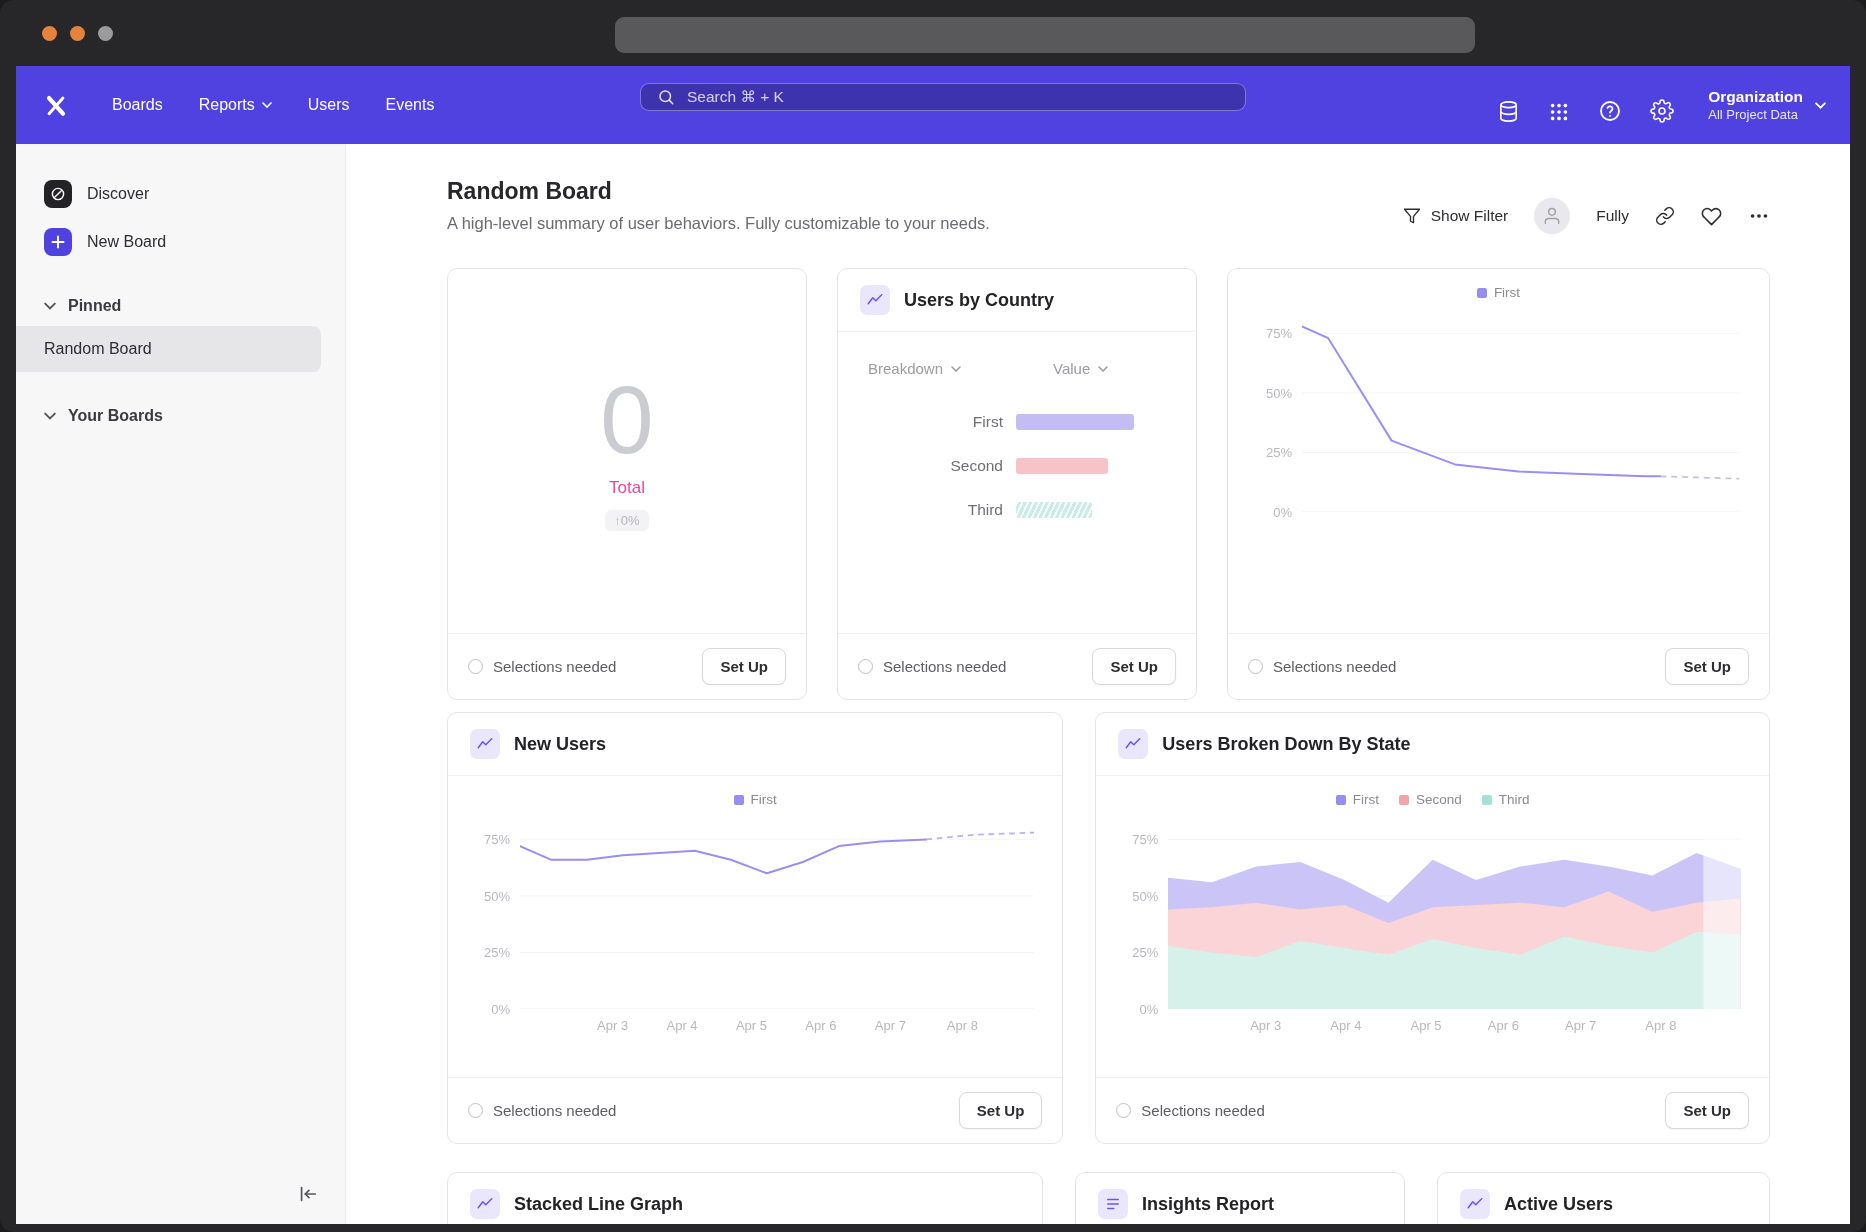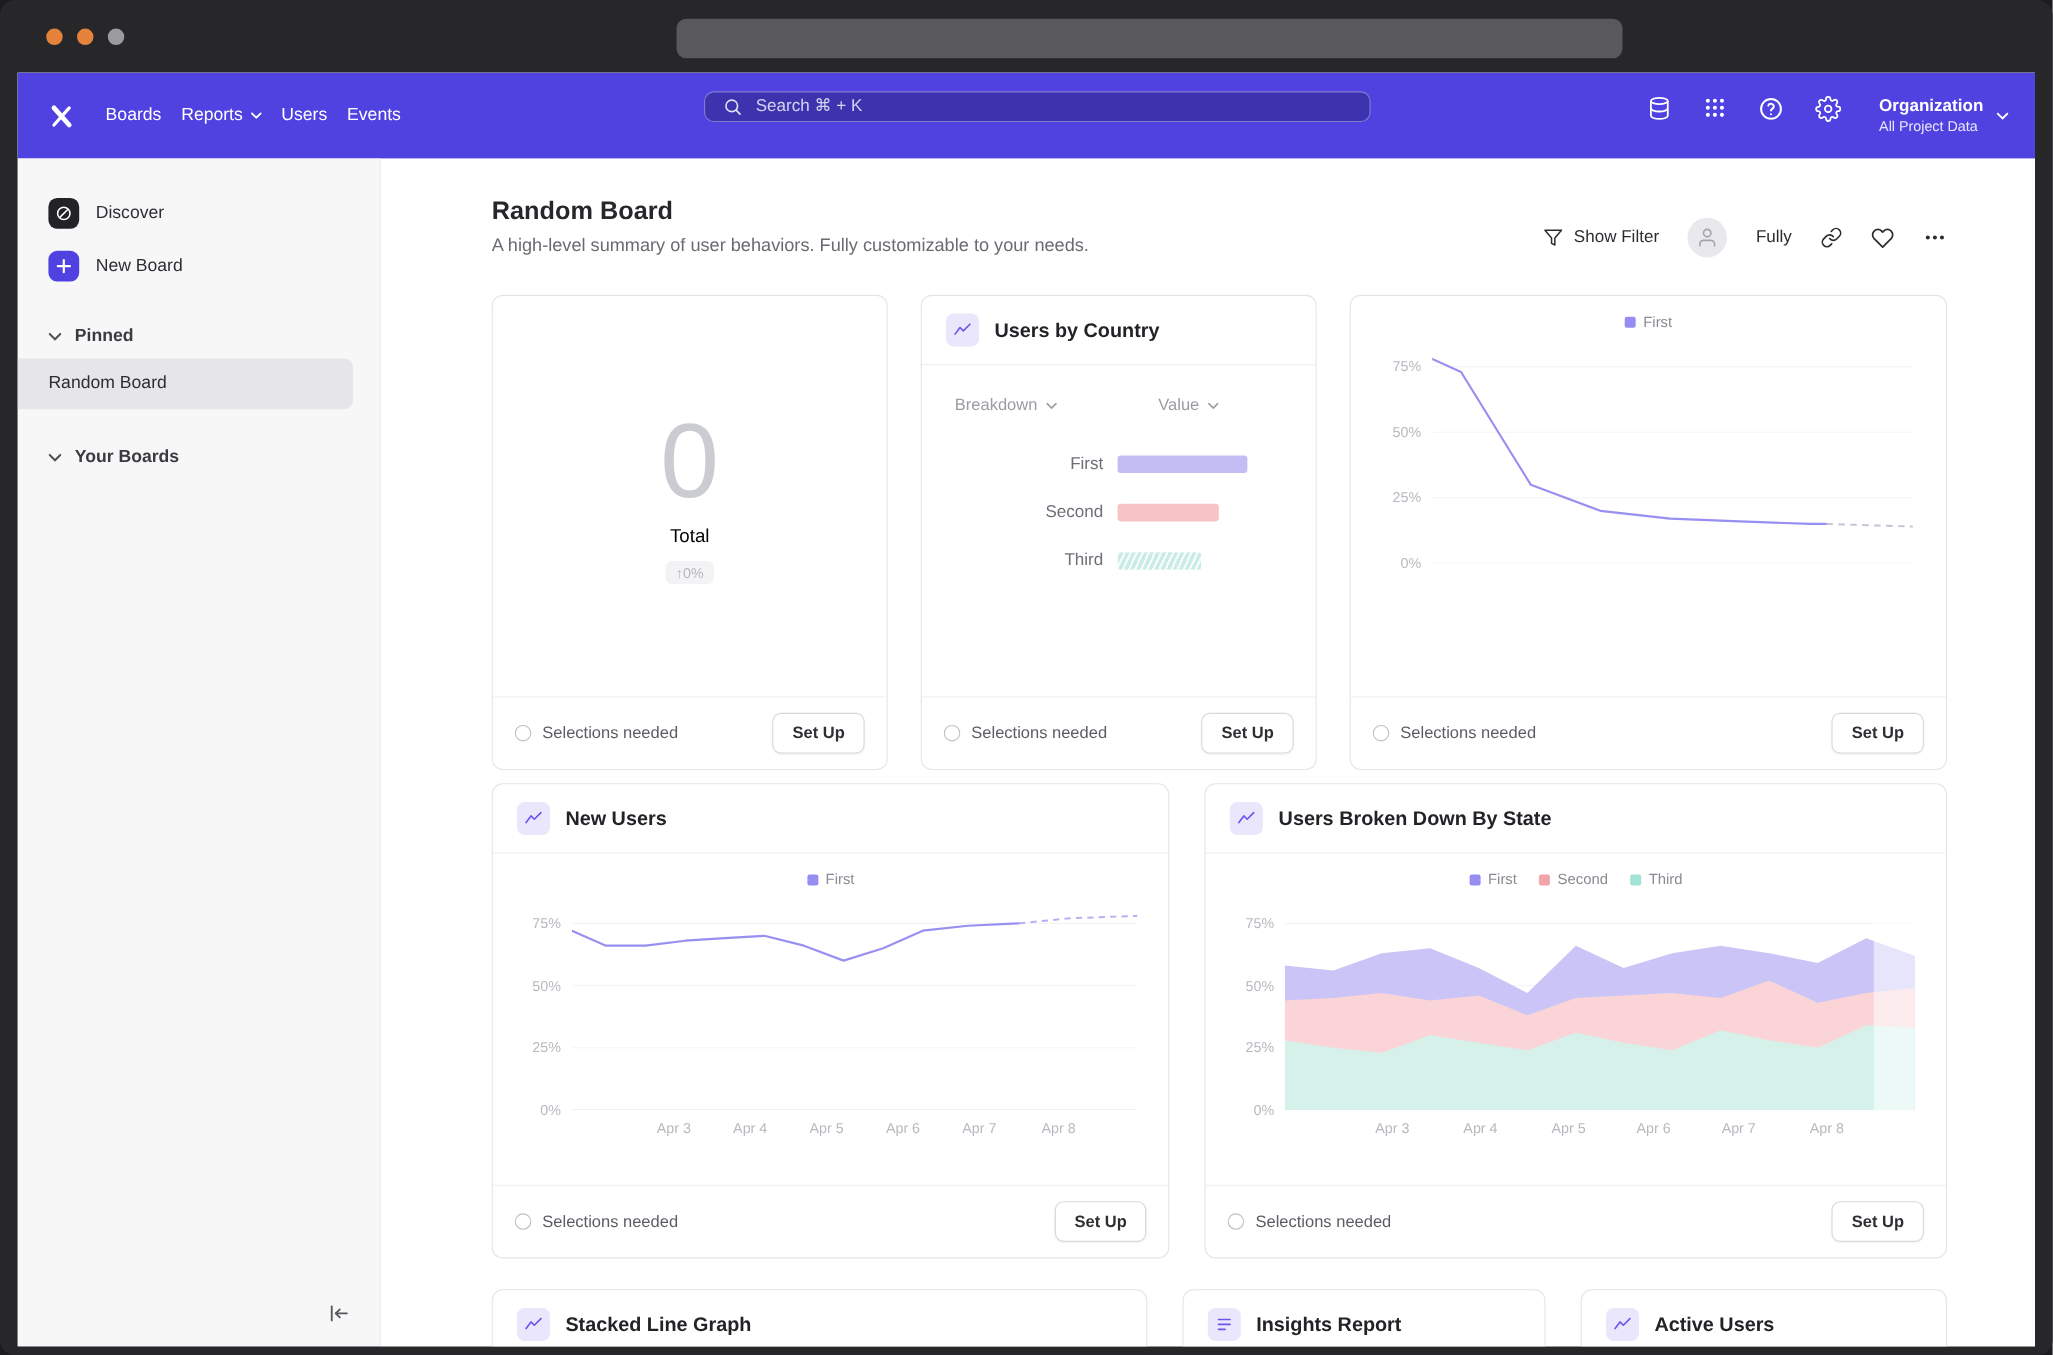--- a/index.html
+++ b/index.html
@@ -14,28 +14,28 @@
   .light.l1 { background:var(--traffic1,#e5823c); }
   .light.l2 { background:var(--traffic2,#e5823c); }
   .light.l3 { background:var(--traffic3,#9b9b9d); }
   .urlbar { position:absolute; left:615px; top:17px; width:860px; height:36px; background:#59595c; border-radius:9px; cursor:text; }
 
   .app { position:absolute; top:66px; left:16px; right:16px; bottom:8px; background:#fff; display:flex; flex-direction:column; overflow:hidden; }
 
   
   .navbar { height:78px; flex:0 0 auto; background:var(--navbar,#4f42e1); display:flex; align-items:center; padding:0 24px; position:relative; color:#fff; }
   .logo { width:32px; height:32px; display:flex; align-items:center; justify-content:center; cursor:pointer; }
-  .nav-items { display:flex; align-items:center; gap:18px; margin-left:24px; list-style:none; }
+  .nav-items { display:flex; align-items:center; gap:36px; margin-left:40px; list-style:none; }
   .nav-item { font-size:16px; font-weight:500; color:#fff; cursor:pointer; display:flex; align-items:center; gap:7px; white-space:nowrap; }
   .searchbar { position:absolute; left:624px; top:17px; width:606px; height:28px; border-radius:9px;
                background:rgba(0,0,0,0.22); border:1px solid rgba(255,255,255,0.35);
                display:flex; align-items:center; gap:12px; padding:0 16px; }
   .searchbar input { flex:1; background:transparent; border:none; outline:none; color:#fff; font-size:15.5px; font-family:"Liberation Sans", sans-serif; }
   .searchbar input::placeholder { color:rgba(255,255,255,0.78); }
-  .nav-right { margin-left:auto; display:flex; align-items:flex-start; gap:28px; }
+  .nav-right { margin-left:auto; display:flex; align-items:flex-end; gap:28px; }
   .icon-btn { background:none; border:none; color:#fff; cursor:pointer; display:flex; align-items:center; justify-content:center; padding:0; }
   .org { display:flex; align-items:center; gap:12px; cursor:pointer; margin-left:6px; }
   .org-text { display:flex; flex-direction:column; line-height:1.25; }
   .org-name { font-size:15.5px; font-weight:700; color:#fff; }
   .org-sub { font-size:13px; color:rgba(255,255,255,0.88); }
 
   
   .appbody { flex:1; display:flex; overflow:hidden; }
 
   
@@ -75,21 +75,21 @@
   .dots-icon { width:30px; height:30px; display:grid; grid-template-columns:repeat(3,7px); grid-template-rows:repeat(3,7px); gap:3px; align-content:center; justify-content:center; flex:0 0 auto; }
   .dots-icon i { width:7px; height:7px; border-radius:2px; display:block; }
   .card-footer { margin-top:auto; border-top:1px solid #efeff2; height:66px; display:flex; align-items:center; justify-content:space-between; padding:0 20px; flex:0 0 auto; }
   .status { display:flex; align-items:center; gap:10px; font-size:15px; color:#5c5c63; }
   .status-circle { width:15px; height:15px; border-radius:50%; border:1.5px solid #bfbfc6; display:inline-block; }
   .setup-btn { background:#fff; border:1px solid #d8d8dd; border-radius:8px; padding:9px 17px; font-size:15px; font-weight:600; color:#2e2e33; cursor:pointer; font-family:"Liberation Sans", sans-serif; box-shadow:0 1px 2px rgba(0,0,0,0.05); }
 
   
   .big-number-body { flex:1; display:flex; flex-direction:column; align-items:center; justify-content:center; }
   .big-number { font-size:96px; font-weight:300; color:#cbcbd2; line-height:1; }
-  .big-number-label { margin-top:10px; font-size:17px; color:#000000; }
+  .big-number-label { margin-top:10px; font-size:17px; color:#ec4899; }
   .delta-pill { margin-top:12px; font-size:13px; color:#b5b5bc; background:#f3f3f5; border-radius:6px; padding:3px 9px; }
 
   
   .bars-body { flex:1; padding:28px 30px 0 30px; }
   .dd-row { display:flex; align-items:center; color:#9b9ba3; font-size:15px; }
   .dd { display:flex; align-items:center; gap:8px; background:none; border:none; color:#9b9ba3; font-size:15px; cursor:pointer; font-family:"Liberation Sans", sans-serif; }
   .dd-row .dd:first-child { width:185px; }
   .bar-rows { margin-top:36px; display:flex; flex-direction:column; gap:26px; }
   .bar-row { display:flex; align-items:center; gap:13px; }
   .bar-label { width:135px; text-align:right; font-size:15.5px; color:#6e6e76; }

